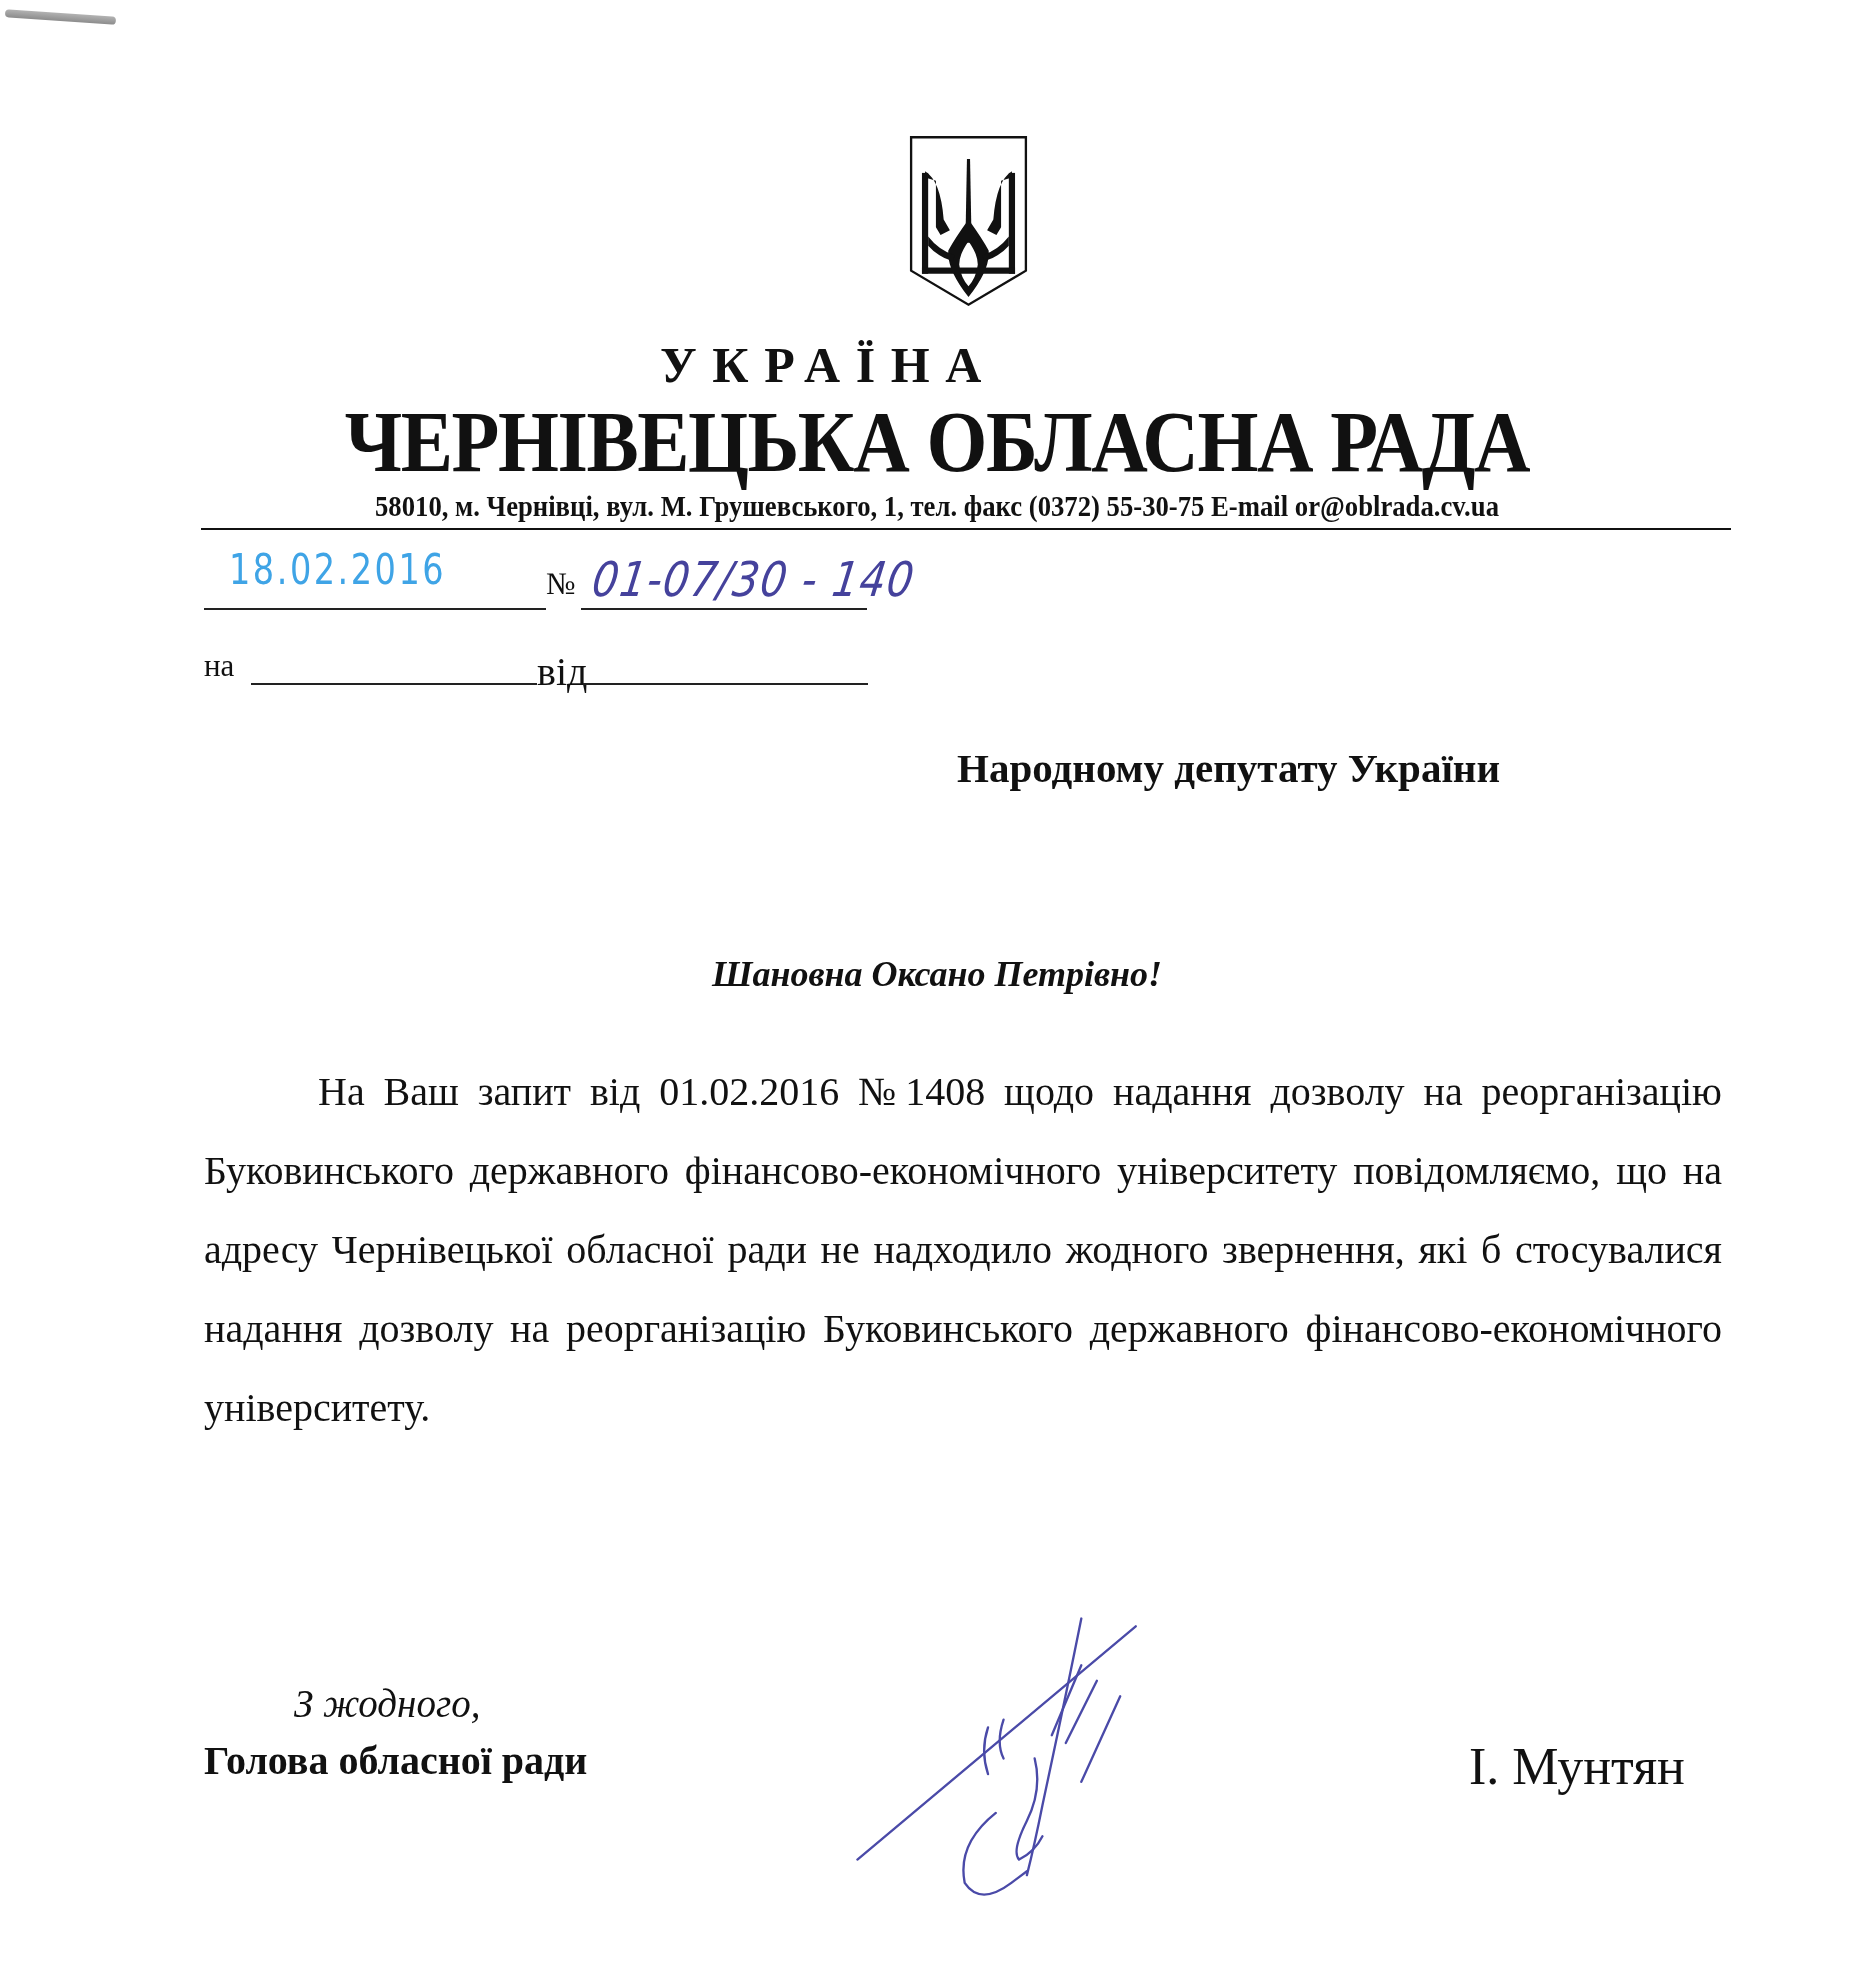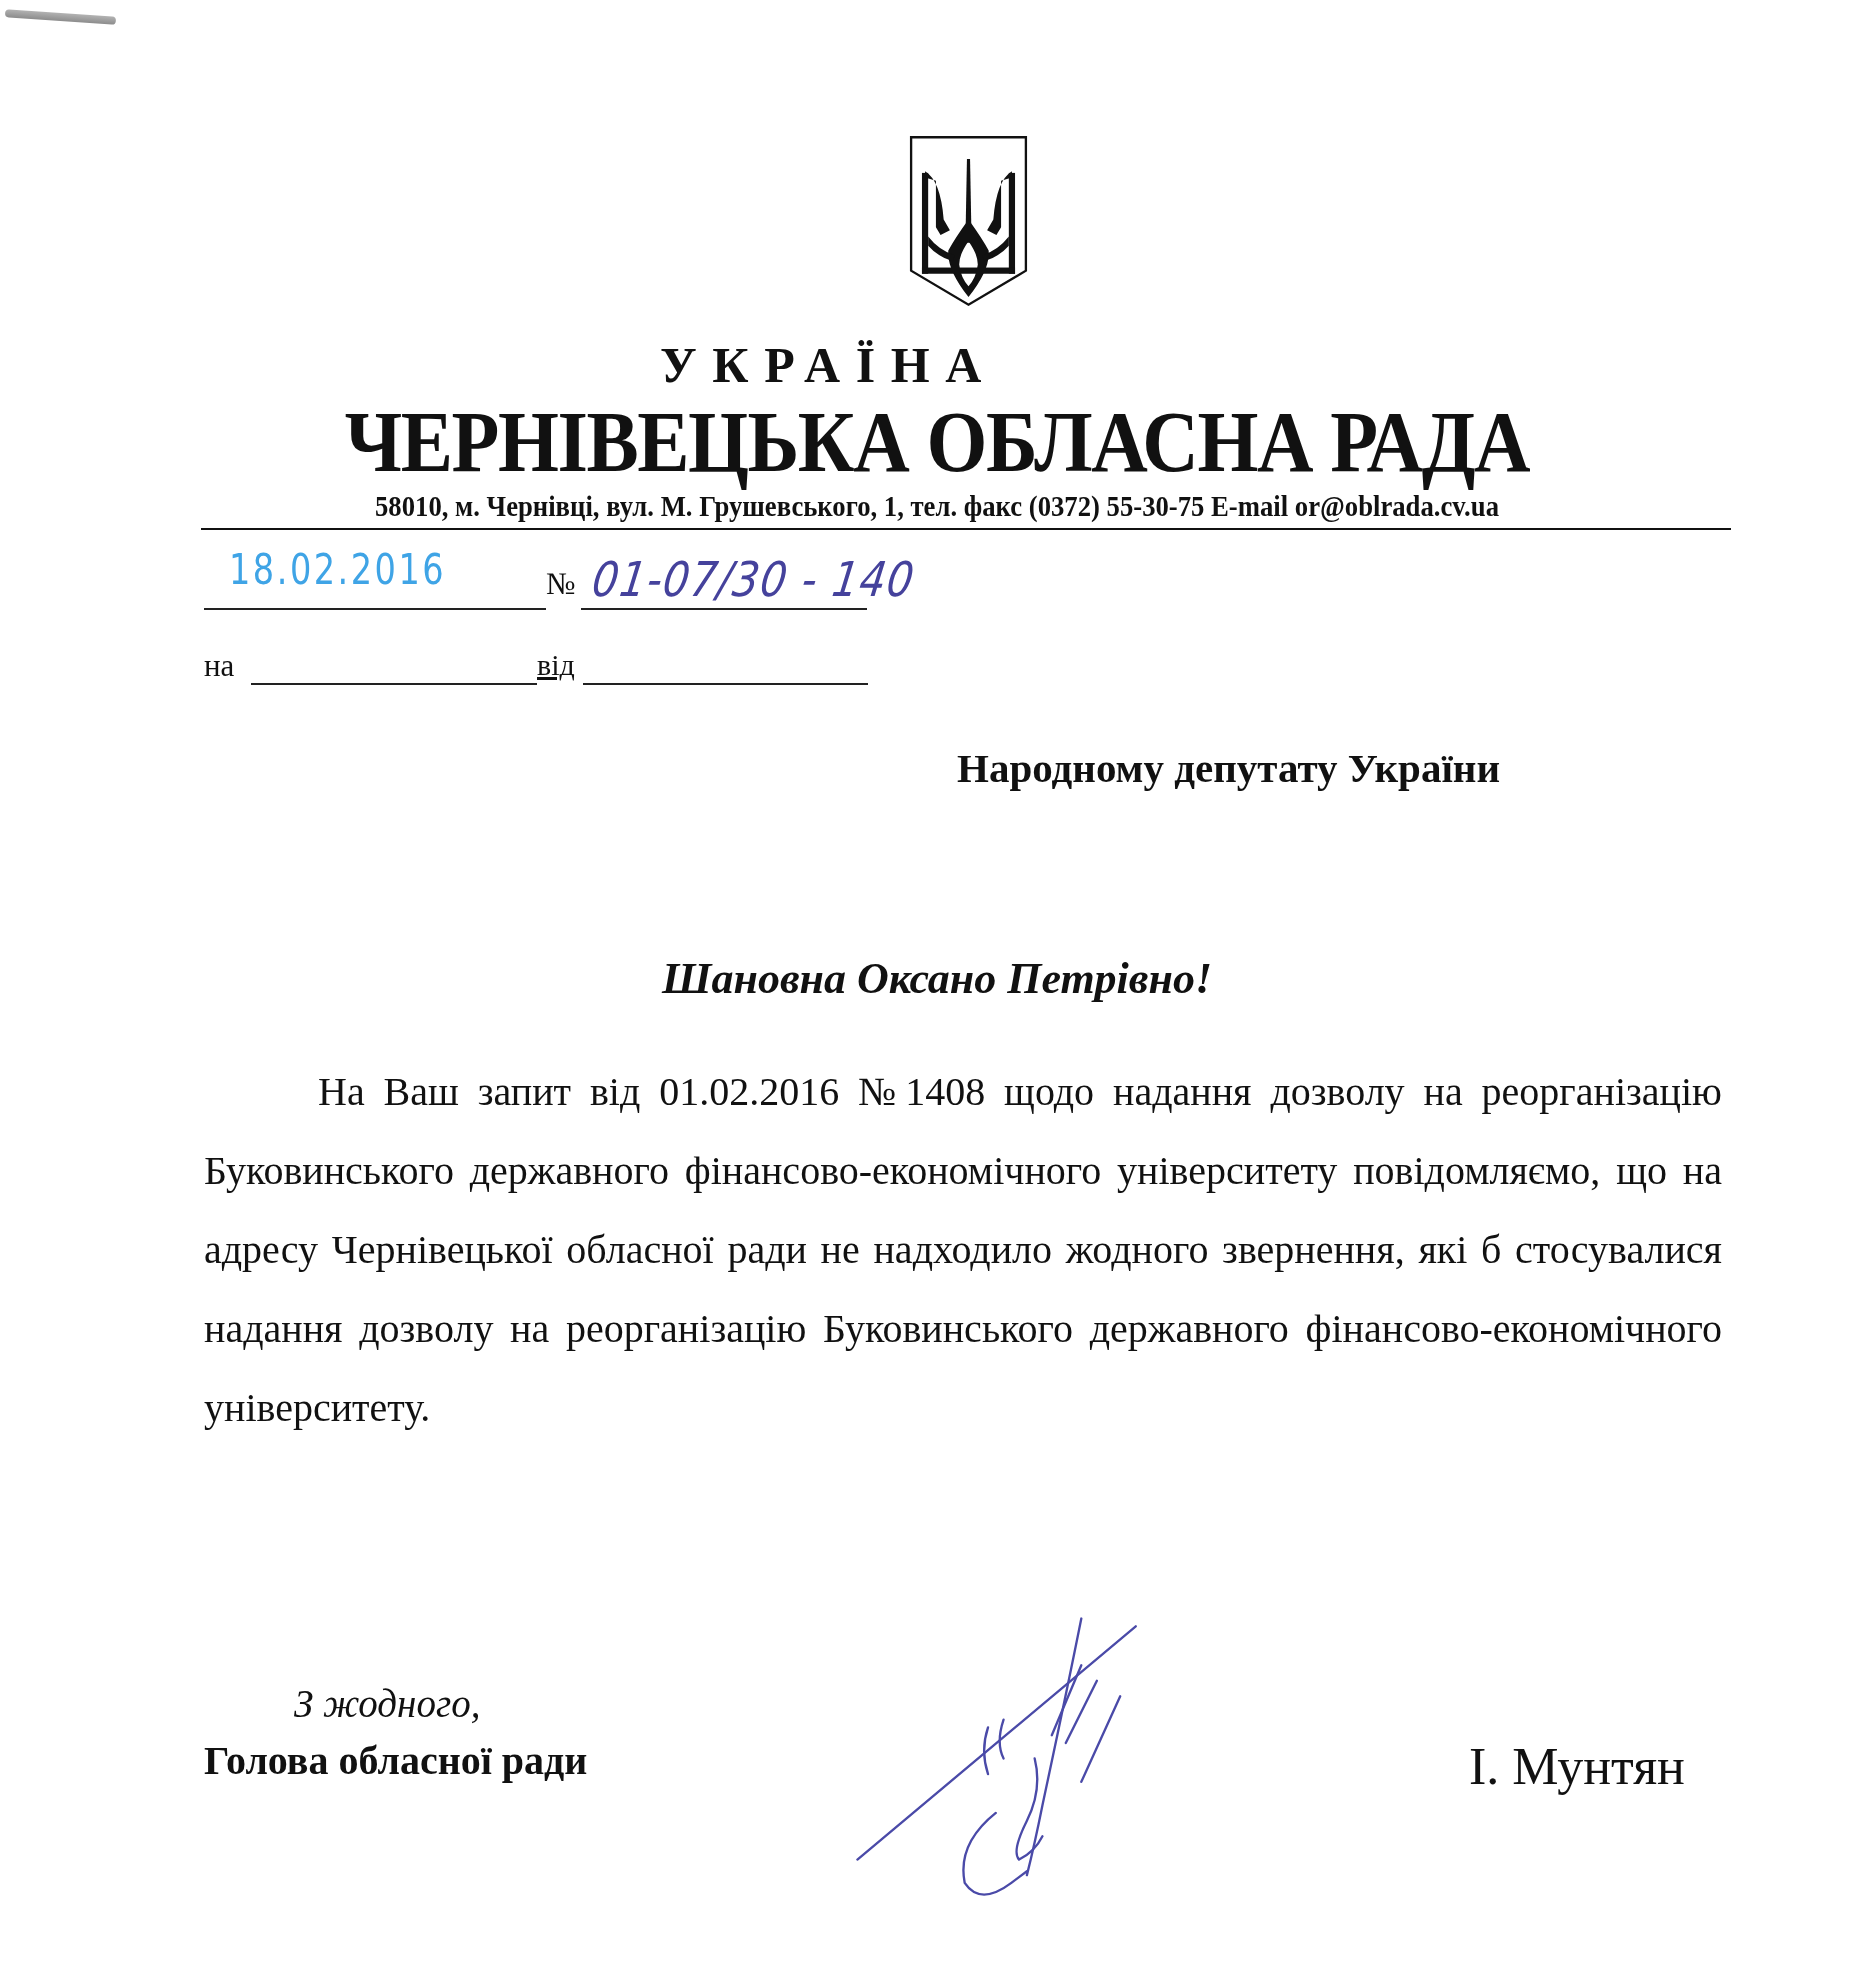--- a/index.html
+++ b/index.html
@@ -20,28 +20,28 @@
 
   
   #date-stamp { left: 229px; top: 545px; font-size: 42px; color: #3fa4e6; letter-spacing: 3.1px; font-family: "DejaVu Sans", sans-serif; transform: scaleX(0.8); transform-origin: left; }
   #line-date { left: 204px; top: 608px; width: 342px; height: 1.6px; background: #222; }
   #no-sign { left: 546px; top: 566px; font-size: 31px; }
   #line-no { left: 581px; top: 608px; width: 286px; height: 1.6px; background: #222; }
   #reg-number { left: 593px; top: 551px; font-size: 48px; color: #45429c; font-style: italic; font-family: "DejaVu Sans", sans-serif; letter-spacing: 1.6px; transform: skewX(-8deg) scaleX(0.85); transform-origin: left; font-weight: 300; }
 
   #na-label { left: 204px; top: 648px; font-size: 31px; }
   #line-na { left: 251px; top: 683px; width: 286px; height: 1.6px; background: #222; }
-  #vid-label { left: 537px; top: 648px; font-size: 30px; text-decoration: underline; }
+  #vid-label { left: 537px; top: 648px; font-size: 40px; }
   #line-vid { left: 583px; top: 683px; width: 285px; height: 1.6px; background: #222; }
 
   
   #recipient { left: 957px; top: 741px; font-size: 41px; font-weight: bold; line-height: 54px; }
 
   
-  #salutation { left: 0; width: 1874px; top: 953px; text-align: center; font-size: 44px; font-weight: bold; font-style: italic; }
+  #salutation { left: 0; width: 1874px; top: 953px; text-align: center; font-size: 36px; font-weight: bold; font-style: italic; }
 
   
   #body-text { left: 204px; top: 1052px; width: 1518px; font-size: 40px; line-height: 79px; text-align: justify; text-align-last: left; }
   #body-text p { margin: 0; text-indent: 114px; }
 
   
   #closing { left: 294px; top: 1681px; font-size: 39px; font-style: italic; }
   #position-title { left: 204px; top: 1737px; font-size: 40px; font-weight: bold; }
   #signer-name { left: 1469px; top: 1737px; font-size: 52px; font-weight: normal; }
 

